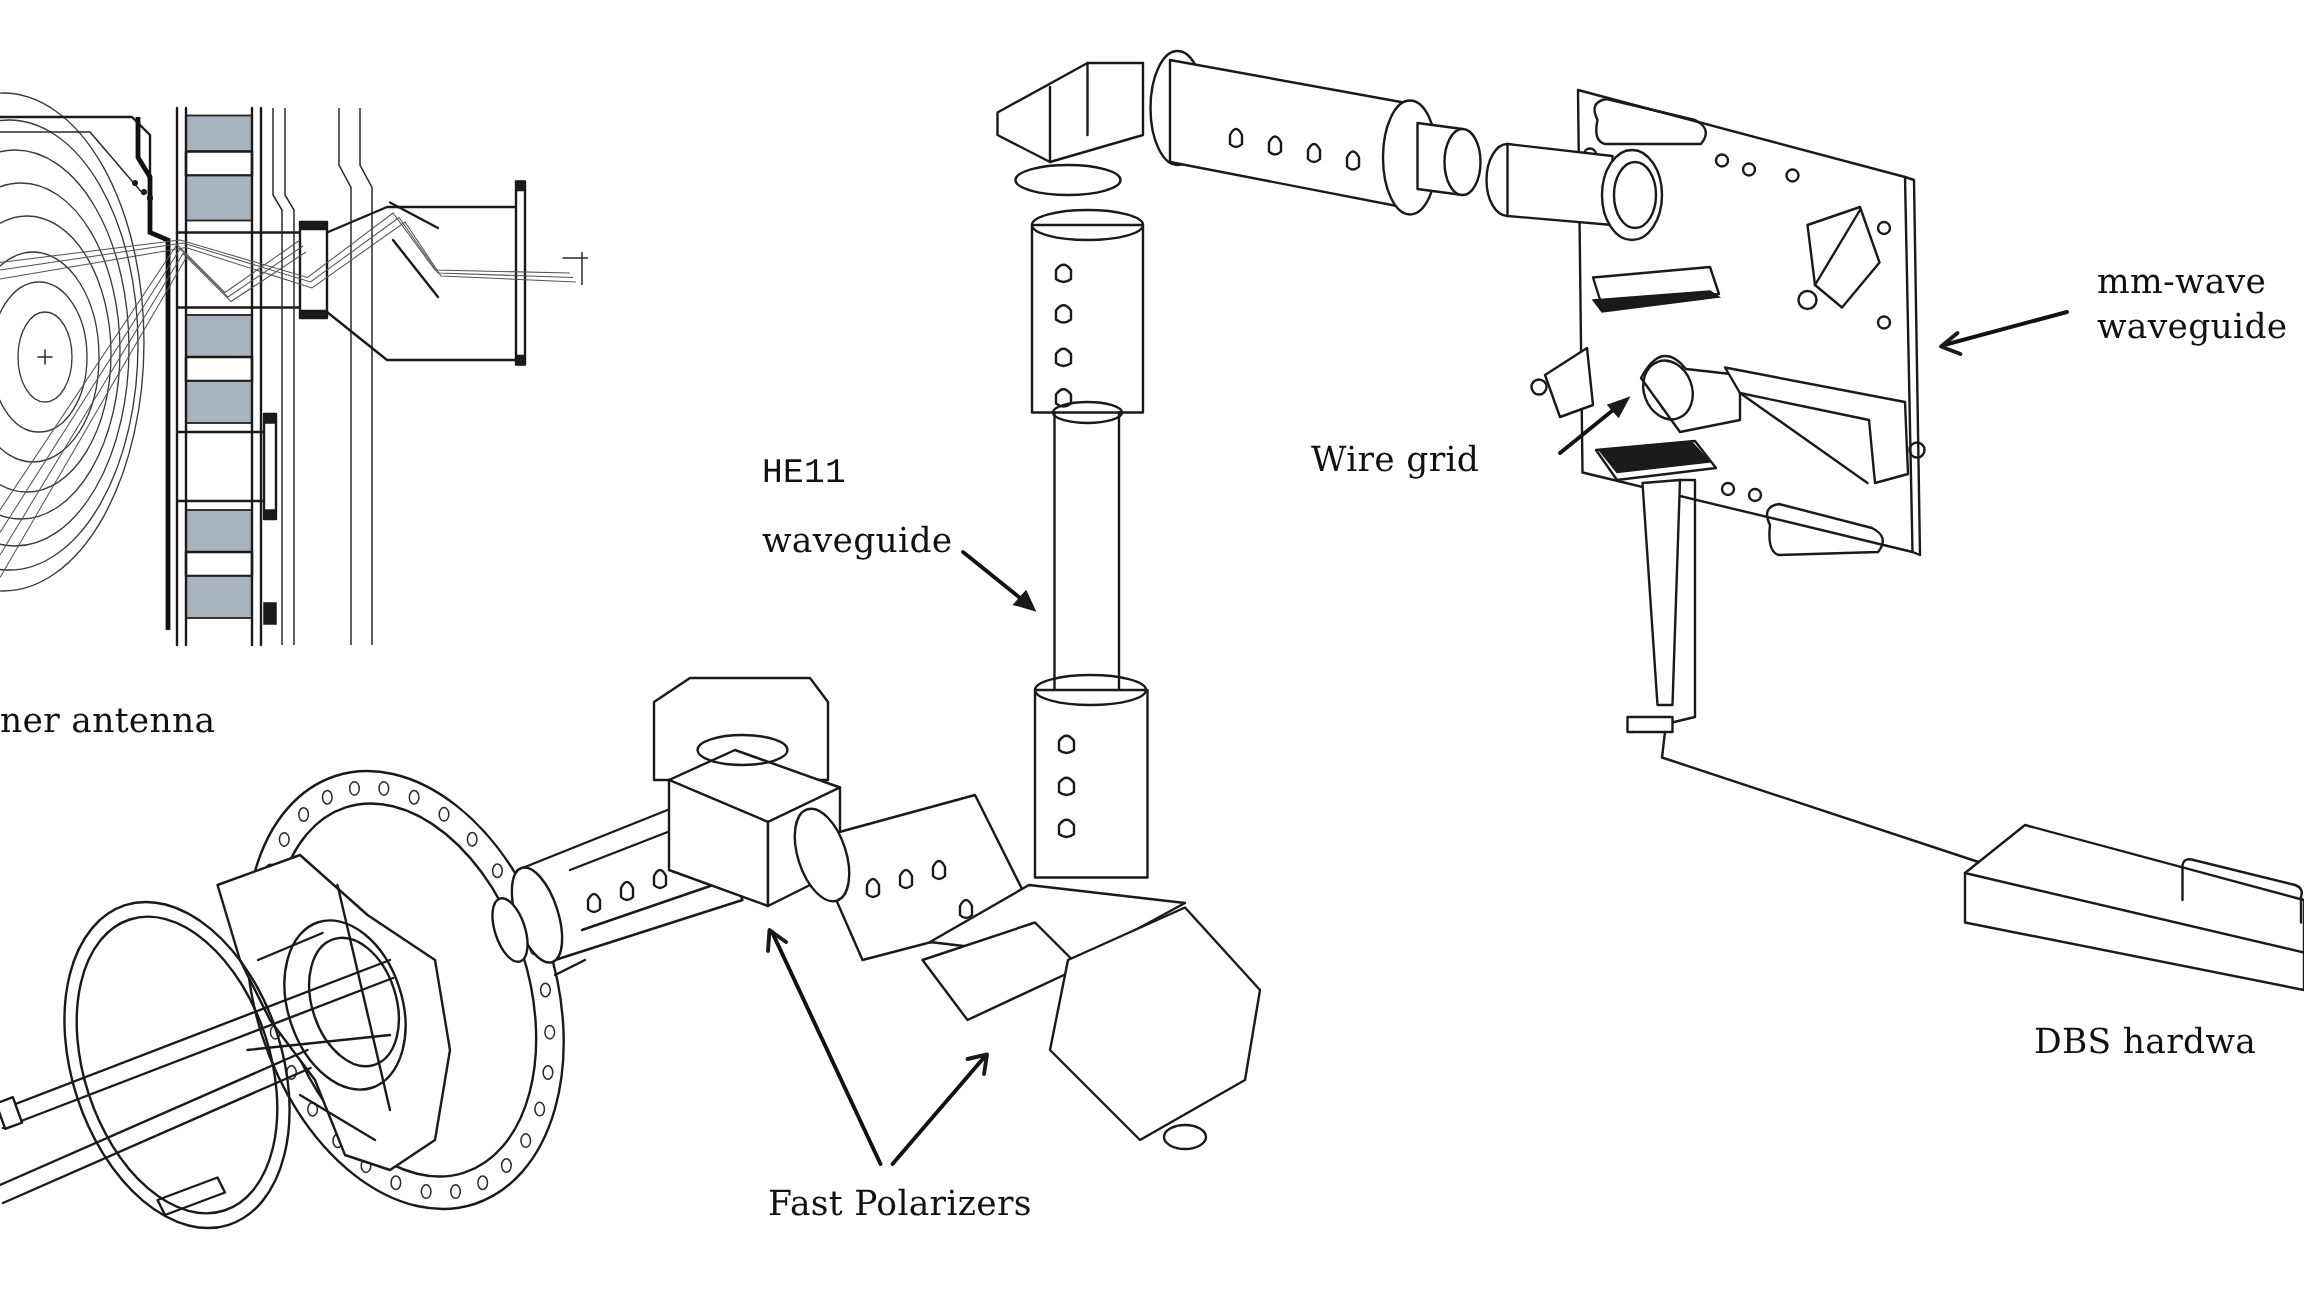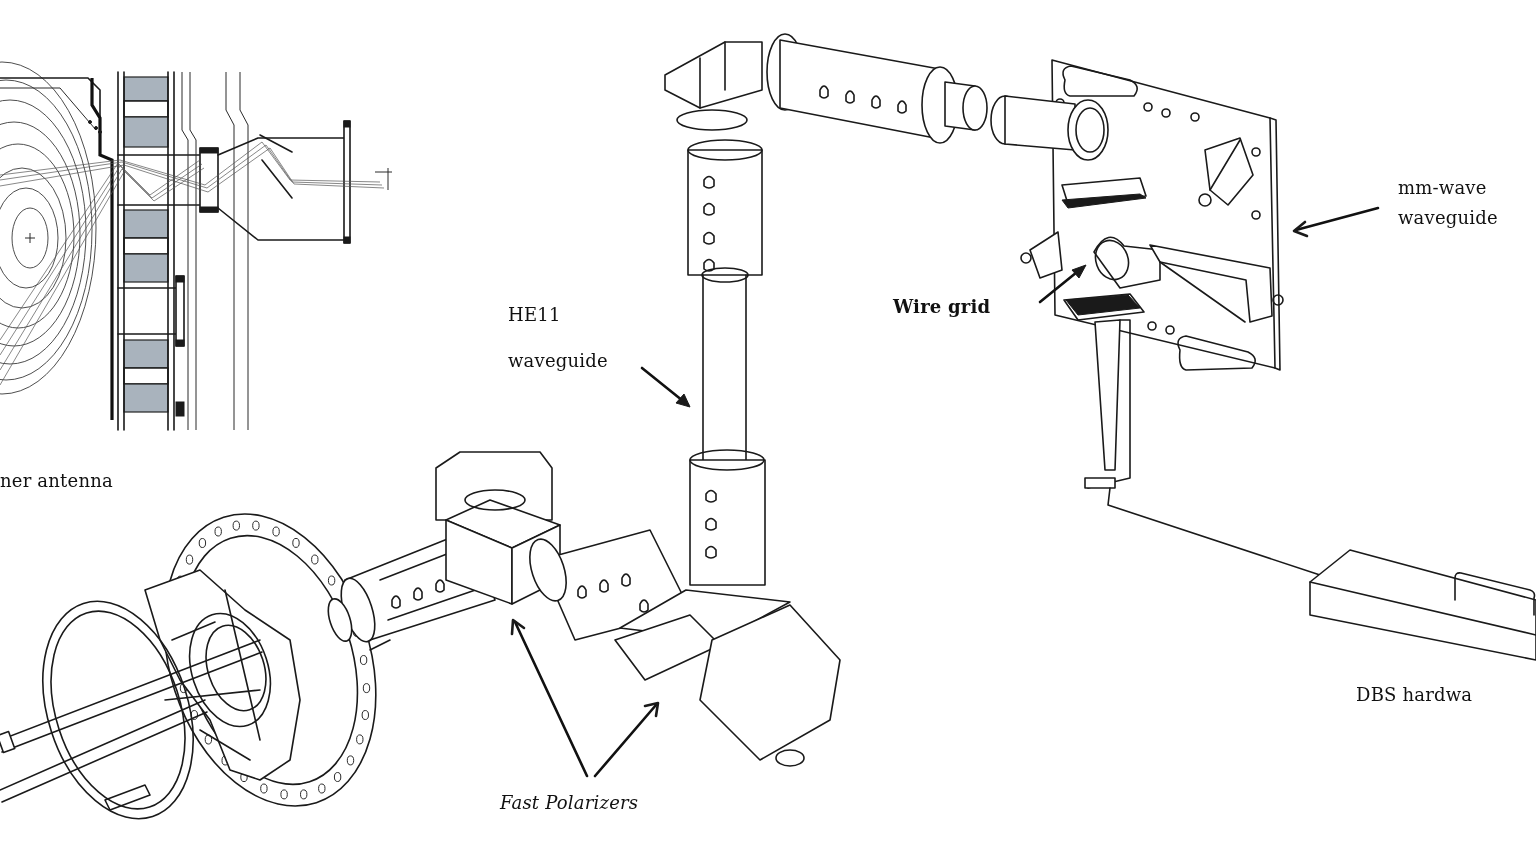--- a/index.html
+++ b/index.html
@@ -7,21 +7,21 @@
   #diagram { position:absolute; left:0; top:0; width:1536px; height:864px; }
   .ln { fill:none; stroke:#1a1a1a; stroke-width:1.6; stroke-linejoin:round; stroke-linecap:round; }
   .ln-thin { fill:none; stroke:#2a2a2a; stroke-width:1; }
   .ln-thick { fill:none; stroke:#111; stroke-width:3.2; }
   .fill-w { fill:#ffffff; stroke:#1a1a1a; stroke-width:1.6; stroke-linejoin:round; }
   .gray { fill:#a9b3bd; stroke:#222; stroke-width:1.2; }
   .ray { fill:none; stroke:#555; stroke-width:0.7; }
   .flux { fill:none; stroke:#3a3a3a; stroke-width:0.9; }
   .dark { fill:#1a1a1a; stroke:#1a1a1a; }
   .arrow { stroke:#111; stroke-width:2.6; fill:none; stroke-linecap:round; }
-  .label { position:absolute; font-family:"DejaVu Serif", serif; color:#111; font-size:18px; line-height:30px; white-space:pre; letter-spacing:0.2px; }
+  .label { position:absolute; font-family:"DejaVu Serif", serif; color:#111; font-size:23px; line-height:30px; white-space:pre; letter-spacing:0.2px; }
 </style>
 </head>
 <body>
 
 <svg id="diagram" viewBox="0 0 1536 864" xmlns="http://www.w3.org/2000/svg">
 
   <g>
 
     <g>
       <ellipse class="flux" cx="30" cy="238" rx="18" ry="30"></ellipse>
@@ -291,19 +291,19 @@
       <path class="ln" style="stroke-width:2.6" d="M512 634 L513 620 L524 628"></path>
     </g>
     <g>
       <line class="arrow" x1="595" y1="776" x2="656" y2="705"></line>
       <path class="ln" style="stroke-width:2.6" d="M645 706 L658 703 L656 716"></path>
     </g>
   </g>
 </svg>
 
 <div class="label" style="left:0px; top:466px;">ner antenna</div>
-<div class="label" style="left:508px; top:300px;">HE11</div>
+<div class="label" style="left:508px; top:300px;font-family:Liberation Mono, monospace;">HE11</div>
 <div class="label" style="left:508px; top:346px;">waveguide</div>
-<div class="label" style="left:893px; top:292px;font-weight:bold;">Wire grid</div>
+<div class="label" style="left:874px; top:292px;">Wire grid</div>
 <div class="label" style="left:1398px; top:173px;">mm-wave</div>
 <div class="label" style="left:1398px; top:203px;">waveguide</div>
 <div class="label" style="left:1356px; top:680px;">DBS hardwa</div>
-<div class="label" style="left:500px; top:788px;font-style:italic;">Fast Polarizers</div>
+<div class="label" style="left:512px; top:788px;">Fast Polarizers</div>
 
 </body></html>

